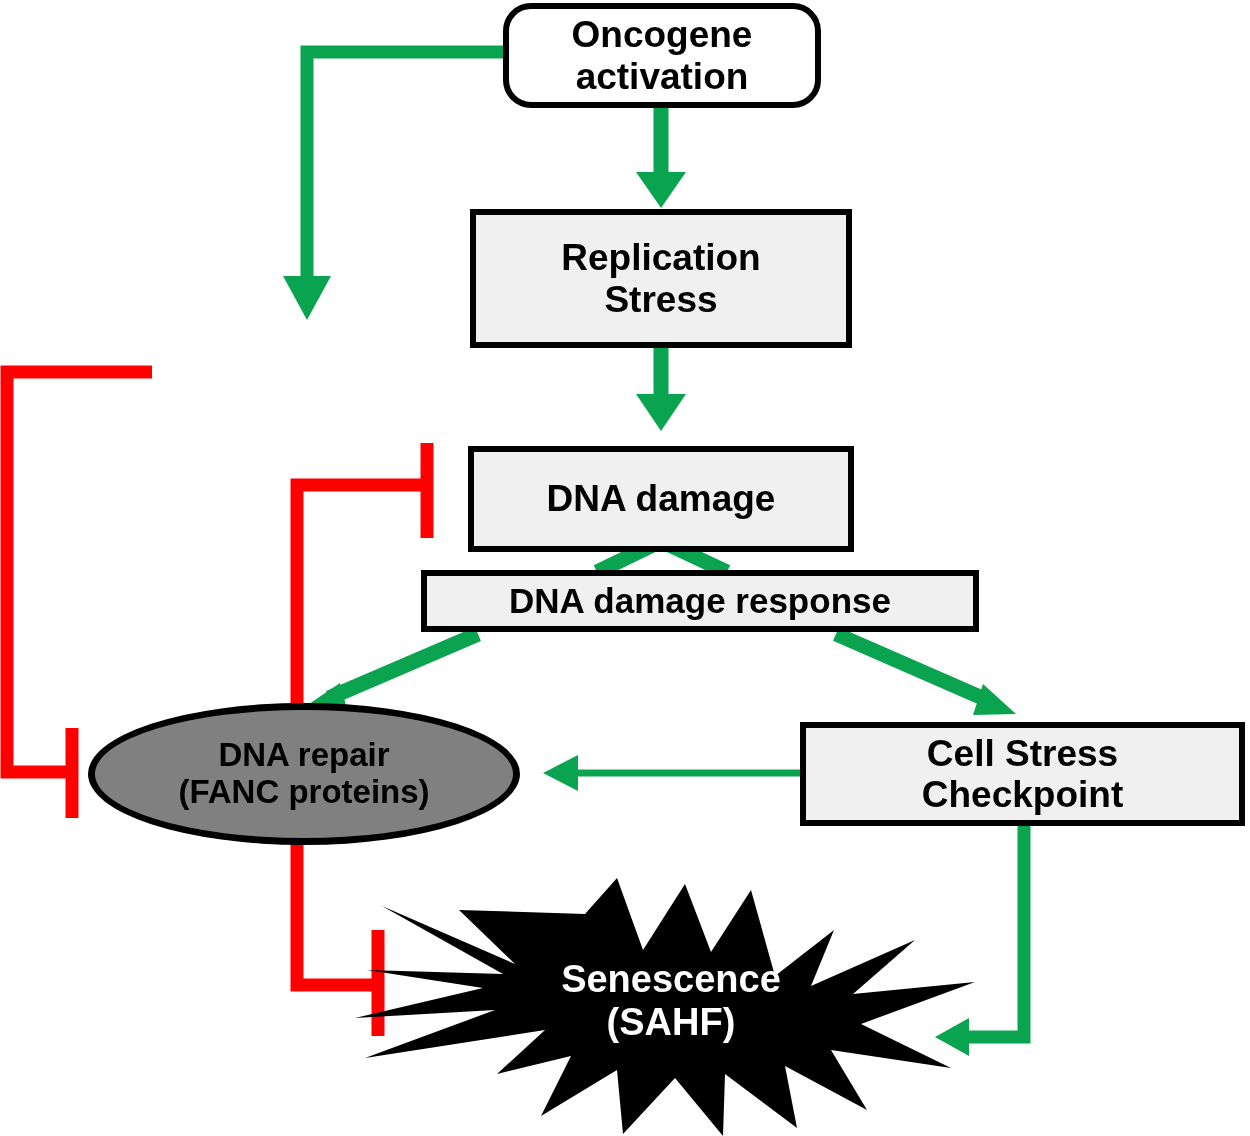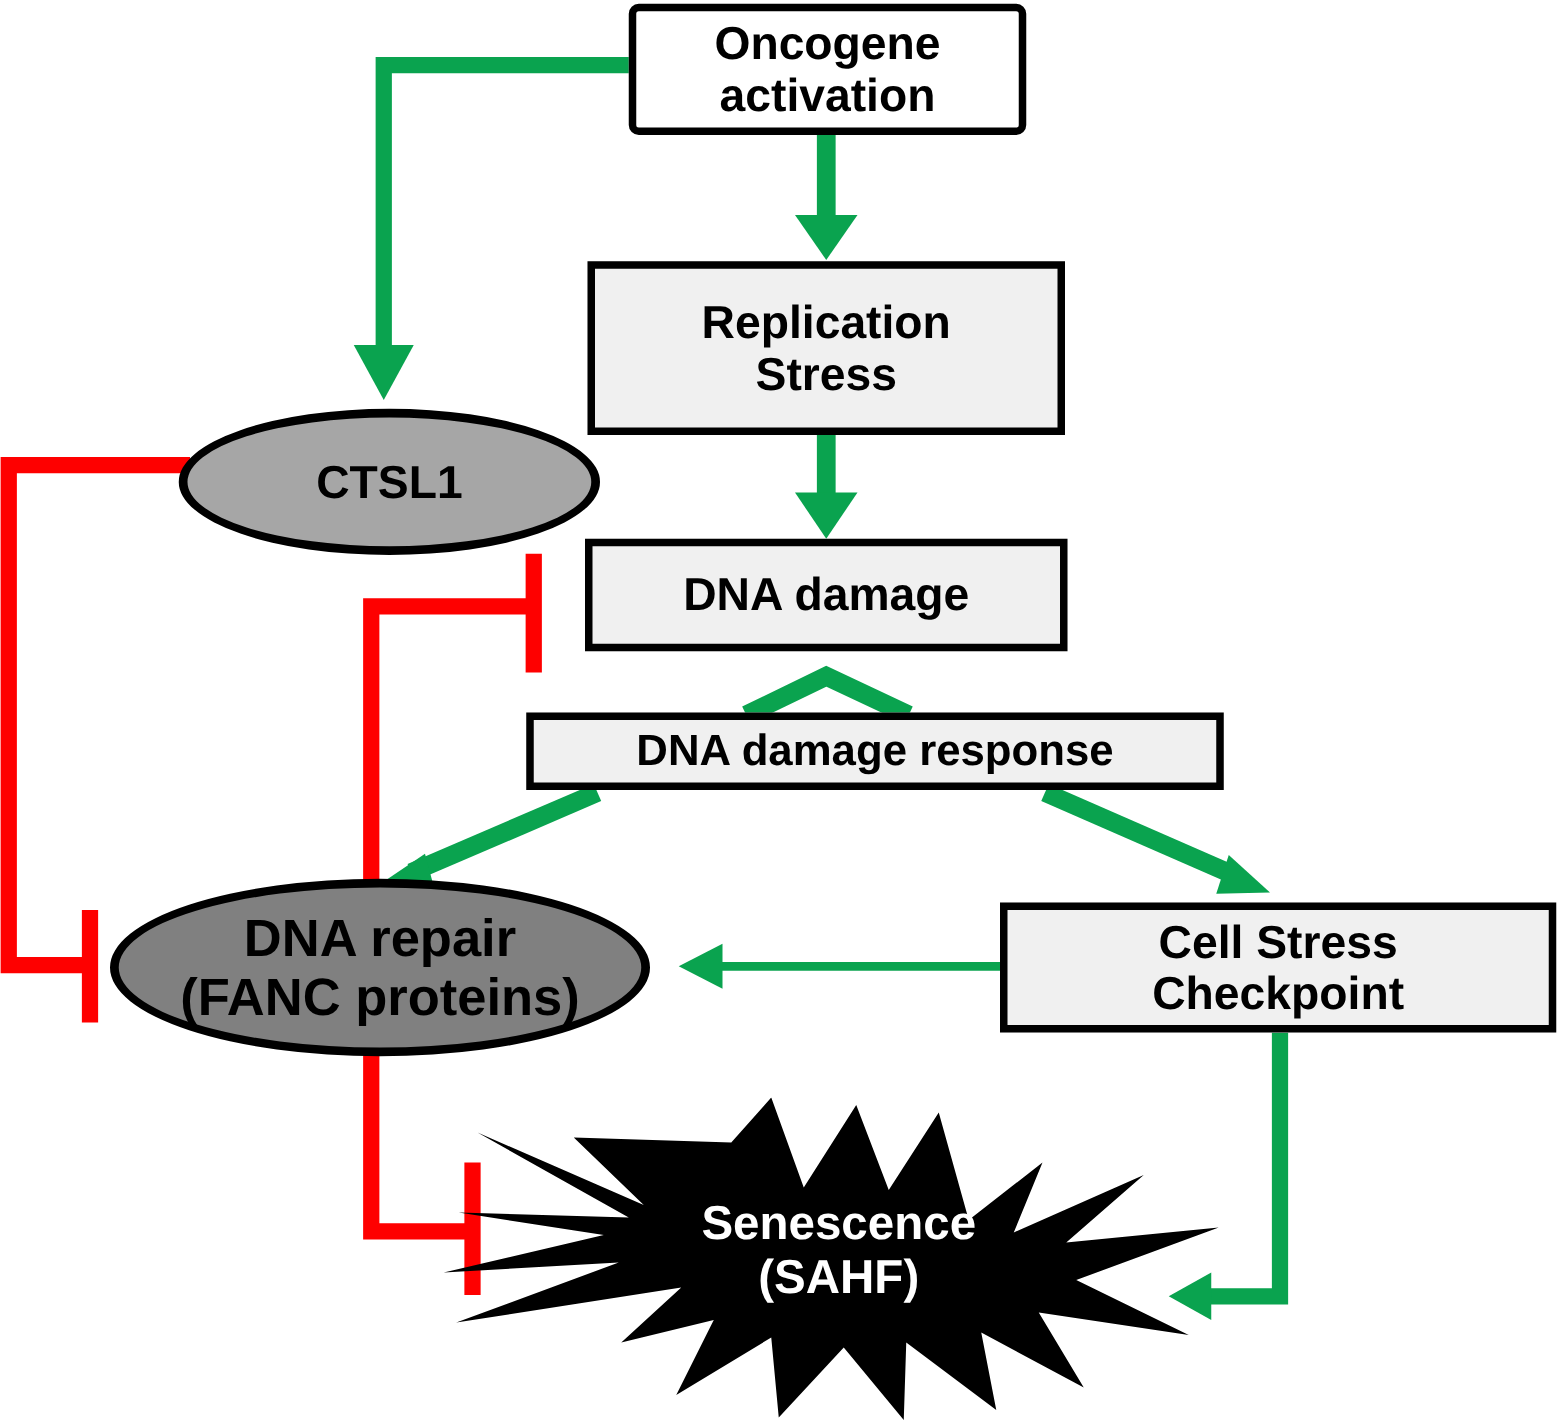--- a/index.html
+++ b/index.html
@@ -34,21 +34,21 @@
     line-height: 1.12;
     z-index: 5;
   }
   .node-rect {
     border: 6px solid #000000;
     background: #f0f0f0;
   }
   .node-rounded {
     border: 6px solid #000000;
     background: #ffffff;
-    border-radius: 8px;
+    border-radius: 28px;
   }
   .node-ellipse {
     border: 7px solid #000000;
     border-radius: 50%;
   }
   .node-label {
     display: block;
     white-space: pre-line;
     pointer-events: none;
   }
@@ -61,32 +61,32 @@
   #node-replication-stress {
     left: 470px; top: 209px; width: 382px; height: 139px;
     font-size: 37px;
   }
   #node-ctsl1 {
     left: 143px; top: 327px; width: 337px; height: 117px;
     background: #a6a6a6;
     font-size: 37px;
   }
   #node-dna-damage {
-    left: 468px; top: 431px; width: 386px; height: 90px;
+    left: 468px; top: 446px; width: 386px; height: 106px;
     font-size: 37px;
   }
   #node-ddr {
     left: 381px; top: 570px; width: 558px; height: 62px;
     font-size: 35px;
     margin-left: 40px;
   }
   #node-dna-repair {
     left: 88px; top: 703px; width: 432px; height: 142px;
     background: #808080;
-    font-size: 42px;
+    font-size: 33px;
   }
   #node-checkpoint {
     left: 800px; top: 722px; width: 445px; height: 104px;
     font-size: 37px;
   }
   #node-senescence {
     left: 355px; top: 878px; width: 620px; height: 258px;
     background: transparent;
     border: none;
     color: #ffffff;
@@ -174,23 +174,20 @@
   <div class="node node-rounded" id="node-oncogene">
     <span class="node-label">Oncogene
 activation</span>
   </div>
 
   <div class="node node-rect" id="node-replication-stress">
     <span class="node-label">Replication
 Stress</span>
   </div>
 
-  <div class="node node-ellipse" id="node-ctsl1">
-    <span class="node-label">CTSL1</span>
-  </div>
 
   <div class="node node-rect" id="node-dna-damage">
     <span class="node-label">DNA damage</span>
   </div>
 
   <div class="node node-rect" id="node-ddr">
     <span class="node-label">DNA damage response</span>
   </div>
 
   <div class="node node-ellipse" id="node-dna-repair">

